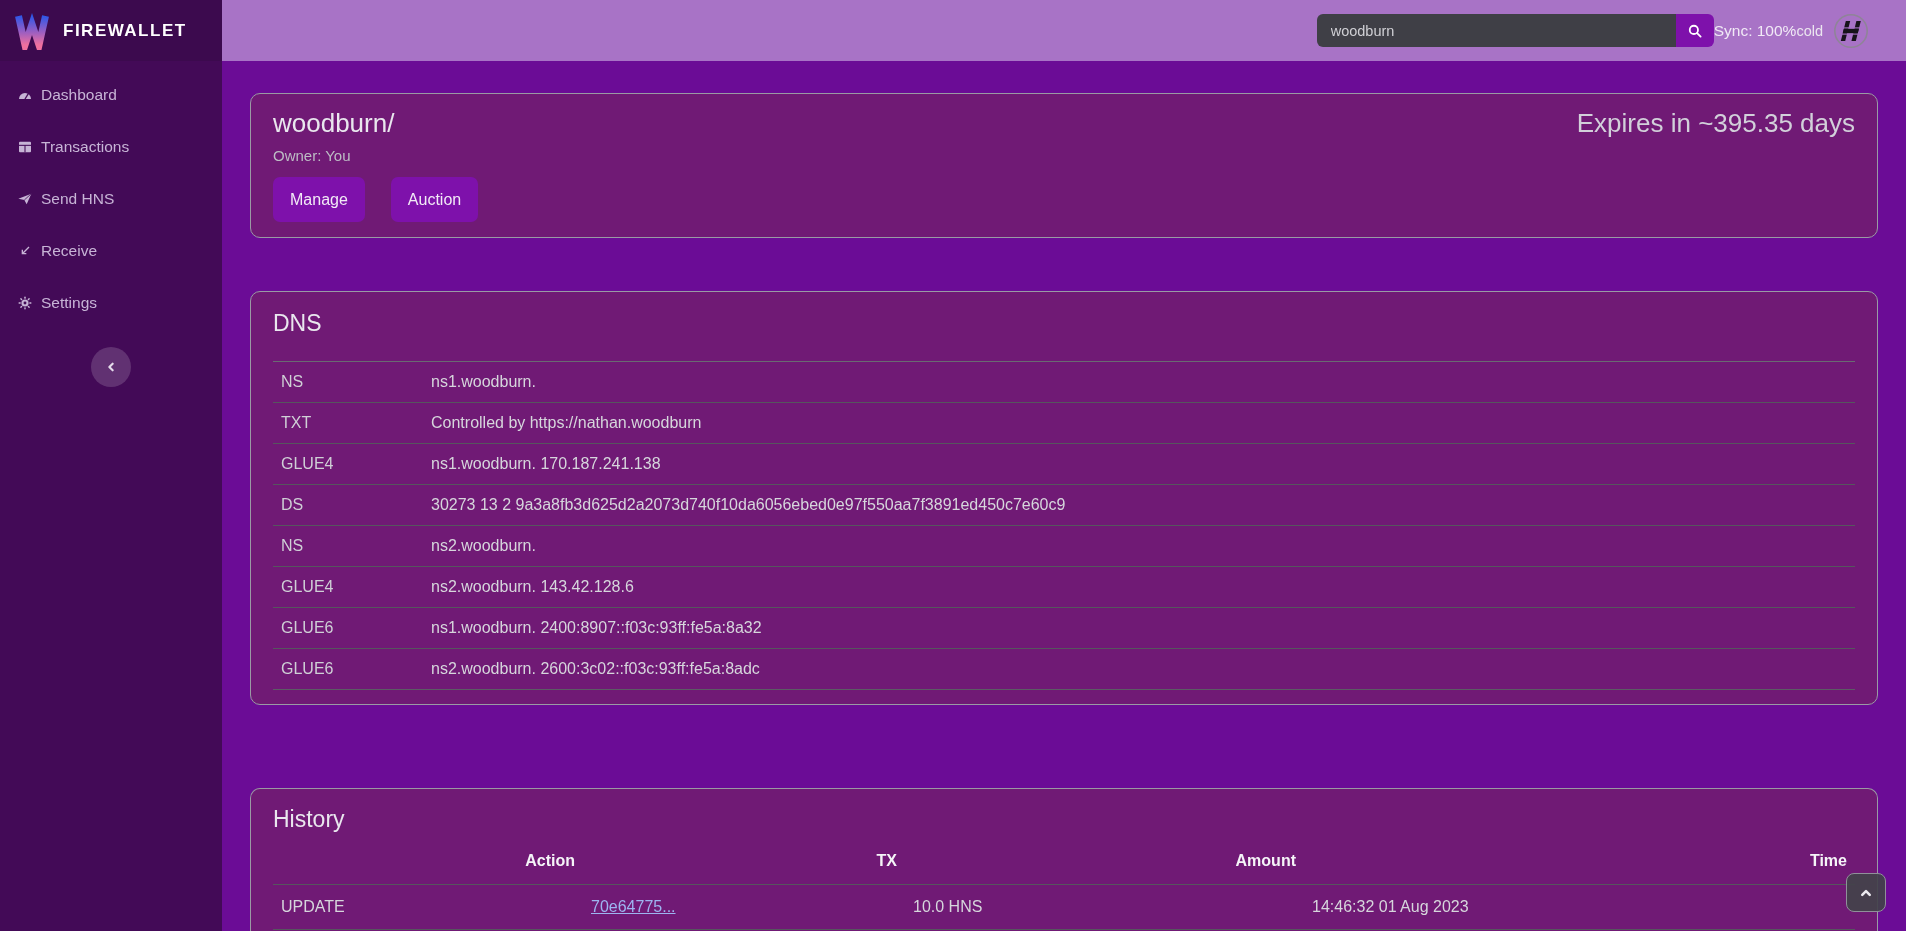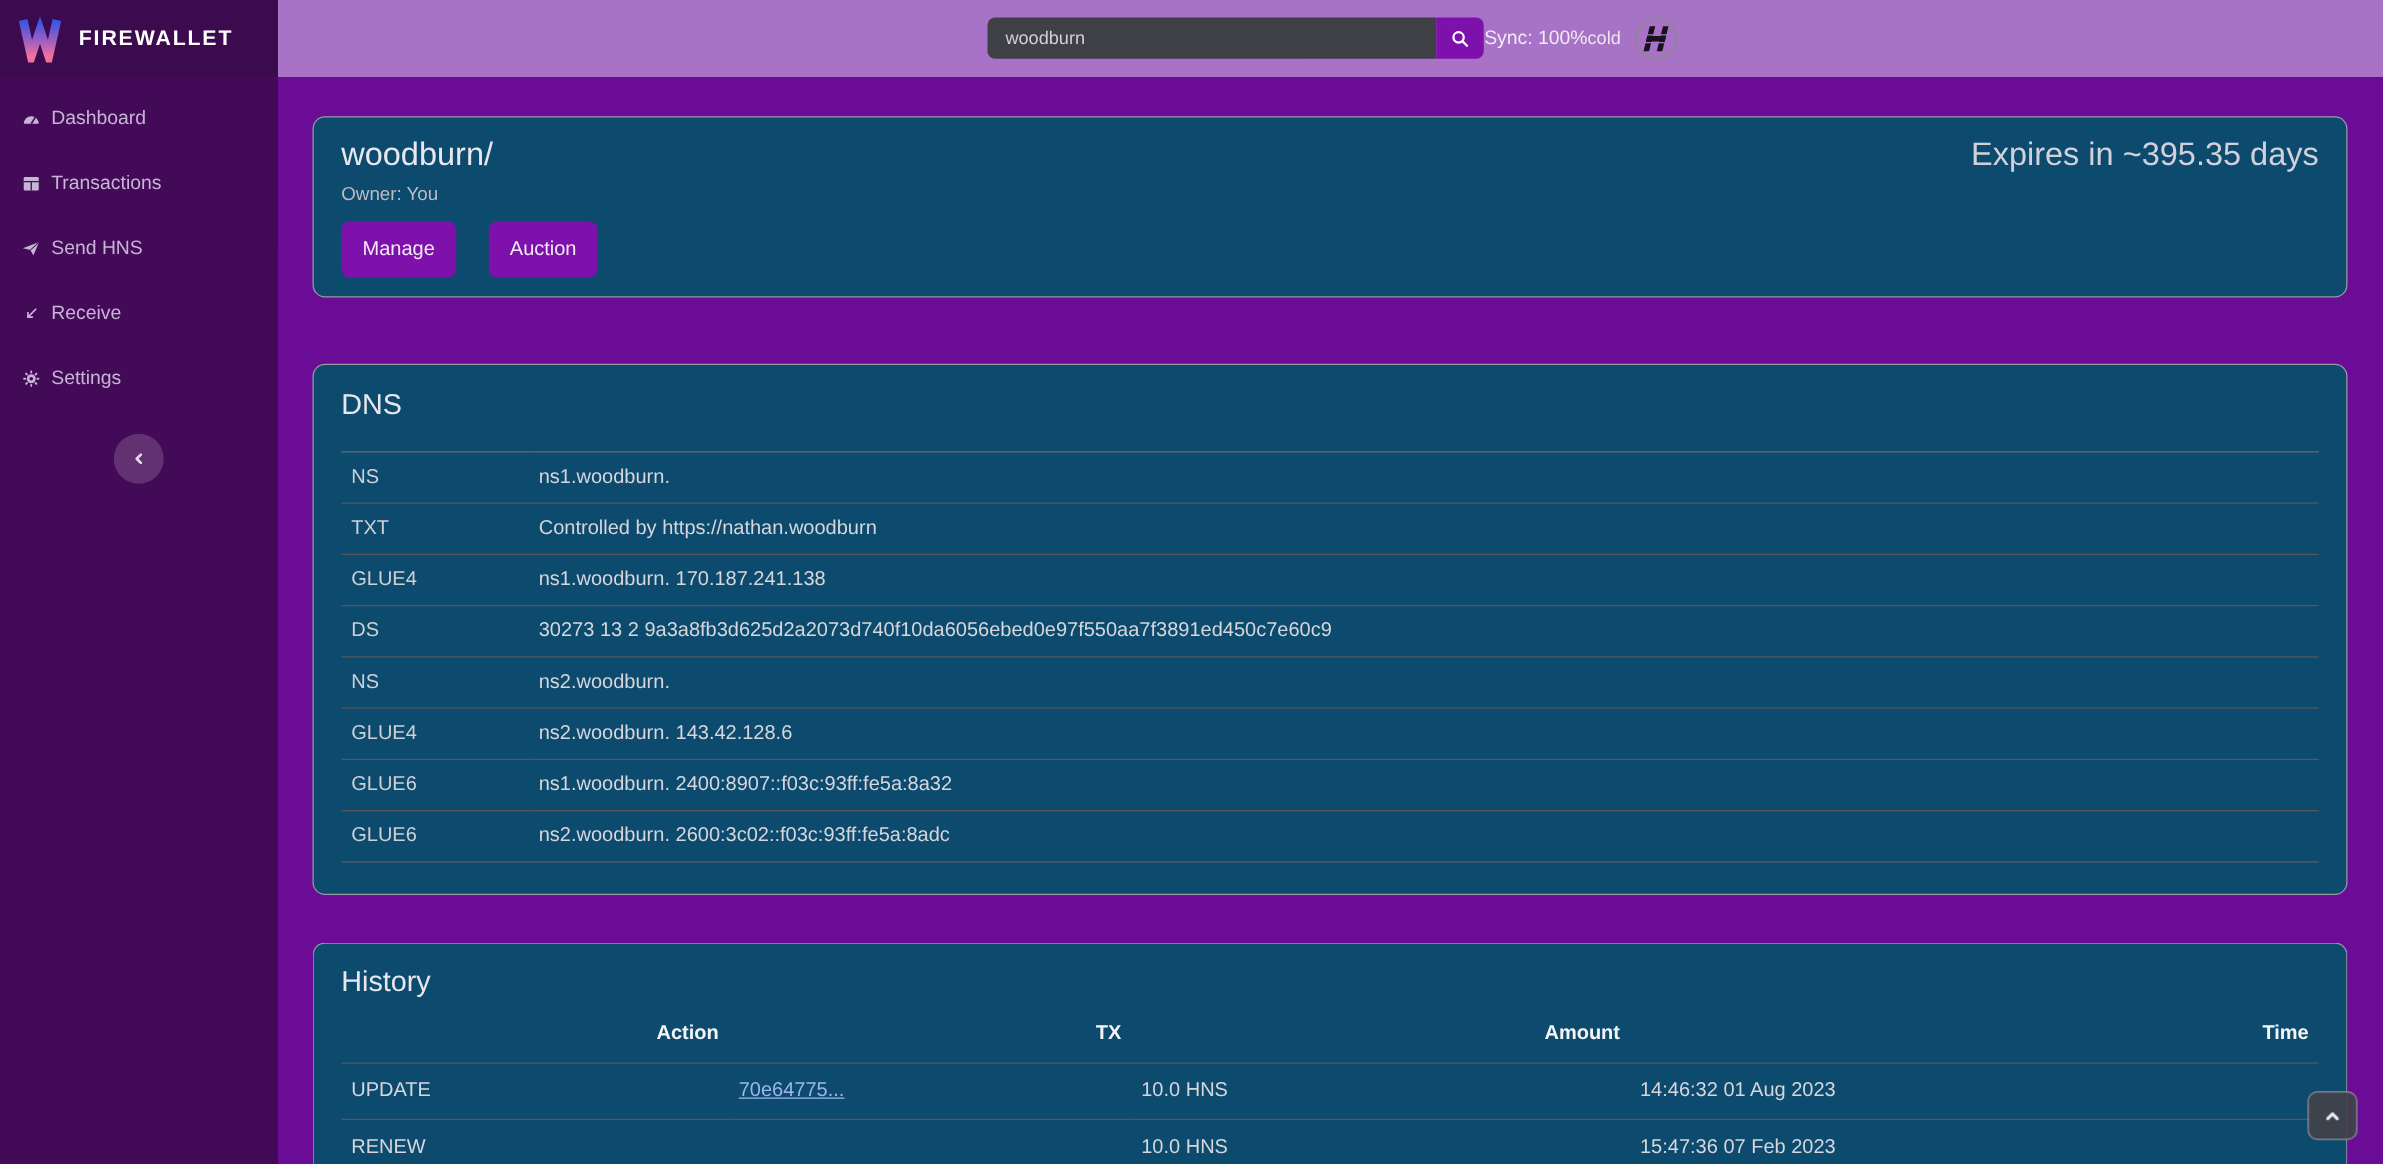--- a/index.html
+++ b/index.html
@@ -12,44 +12,44 @@
   .brand-name { color:#ffffff; font-weight:bold; font-size:17px; letter-spacing:1.5px; }
   .nav { padding-top:8px; }
   .nav-item { display:flex; align-items:center; gap:8px; height:52px; padding-left:17px;
     color:#c7b4d6; font-size:15.5px; cursor:pointer; }
   .nav-item svg { width:16px; height:16px; flex:0 0 auto; }
   .collapse-btn { position:absolute; left:91px; top:347px; width:40px; height:40px; border-radius:50%;
     background:rgba(255,255,255,0.16); display:flex; align-items:center; justify-content:center; cursor:pointer; border:none; }
 
   
   .topbar { position:fixed; left:222px; top:0; right:0; height:61px; background:#a873c6;
-    display:flex; align-items:center; justify-content:center; padding:0 37px 0 42px; z-index:4; }
+    display:flex; align-items:center; justify-content:flex-end; padding:0 37px 0 42px; z-index:4; }
   .search-group { display:flex; height:33px; width:397px; }
   .search-input { flex:1; background:#3f3f46; border:none; outline:none; border-radius:6px 0 0 6px;
     color:#d0d0d5; font-size:14.5px; padding:0 14px; font-family:"Liberation Sans",sans-serif; }
   .search-btn { width:38px; background:#7e11ab; border:none; border-radius:0 6px 6px 0;
     display:flex; align-items:center; justify-content:center; cursor:pointer; }
   .sync { color:#f1eaf6; font-size:15.5px; }
   .wallet { display:flex; align-items:center; gap:10px; color:#ebe5ef; font-size:14.5px; }
 
   
   .main { position:absolute; left:222px; top:61px; right:0; padding:32px 28px 0; }
-  .card { background:#0c4a6e; border:1px solid #9a9aa4; border-radius:10px; }
+  .card { background:#701a75; border:1px solid #9a9aa4; border-radius:10px; }
 
   .name-card { padding:13px 22px 15px; margin-bottom:53px; }
   .name-top { display:flex; justify-content:space-between; align-items:flex-start; }
   .name-title { font-size:26px; line-height:33px; color:#e9e7ee; }
   .expires { font-size:26px; line-height:33px; color:#d2d0da; }
   .status { margin-top:6px; font-size:14px; line-height:16px; color:#a5a5ad; }
   .owner { margin-top:7px; font-size:15px; line-height:17px; color:#bcbcc4; }
   .btn-row { margin-top:13px; display:flex; gap:26px; }
   .btn { background:#7e11ab; color:#f2eaf6; border:none; border-radius:7px; font-size:16px;
     height:45px; padding:0 17px; cursor:pointer; font-family:"Liberation Sans",sans-serif; }
 
-  .dns-card { padding:15px 22px 25px; margin-bottom:38px; }
+  .dns-card { padding:15px 22px 14px; margin-bottom:83px; }
   .card-title { font-size:23px; line-height:33px; color:#e9e7ee; }
   table.dns { width:100%; border-collapse:collapse; margin-top:21px; border-top:1px solid #6a6a72; border-bottom:1px solid #5c5c64; }
   table.dns td { height:41px; font-size:16px; color:#d6d6dc; padding:0 8px; border-top:1px solid #56565e; }
   table.dns tr:first-child td { border-top:none; }
   table.dns td.rtype { width:150px; color:#cfcfd6; }
 
   .history-card { padding:15px 22px 0; border-bottom:none; border-bottom-left-radius:0; border-bottom-right-radius:0; min-height:160px; }
   .history-card .card-title { line-height:30px; }
   table.hist { width:100%; border-collapse:collapse; margin-top:4px; }
   table.hist th { text-align:right; font-size:16px; color:#f5f5f8; font-weight:bold; height:46px; padding:0 8px; }

